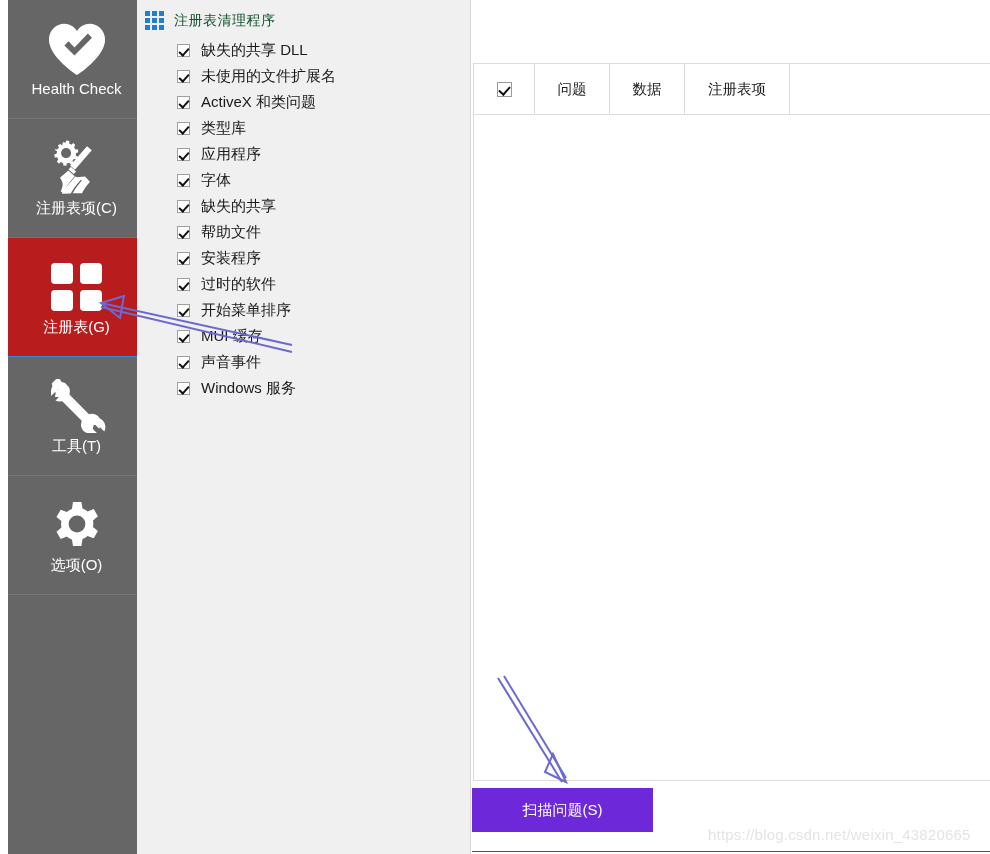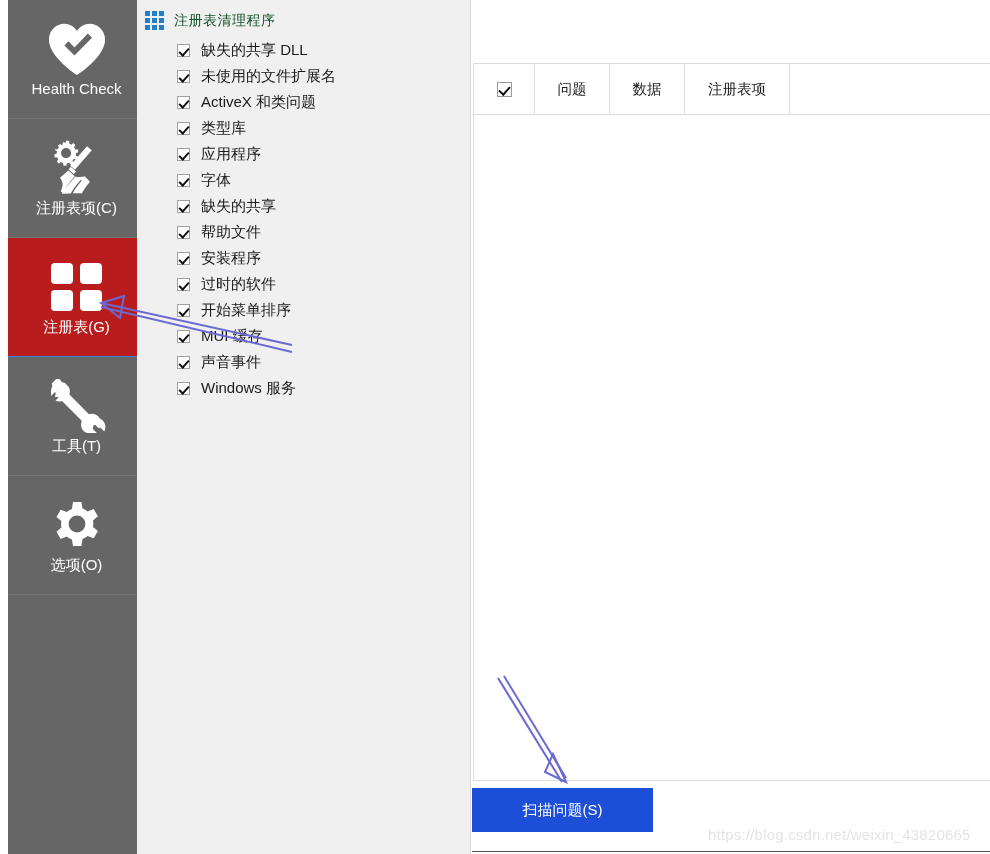--- a/index.html
+++ b/index.html
@@ -211,21 +211,21 @@
   .results-body {
     height: 665px;
     background: #ffffff;
   }
   .scan-button {
     position: absolute;
     left: 472px;
     top: 788px;
     width: 181px;
     height: 44px;
-    background: #1d4ed8;
+    background: #6d28d9;
     color: #ffffff;
     border: none;
     font-size: 15px;
     font-family: "Liberation Sans", "DejaVu Sans", sans-serif;
     cursor: pointer;
     padding: 0;
   }
   .bottom-rule {
     position: absolute;
     left: 472px;

